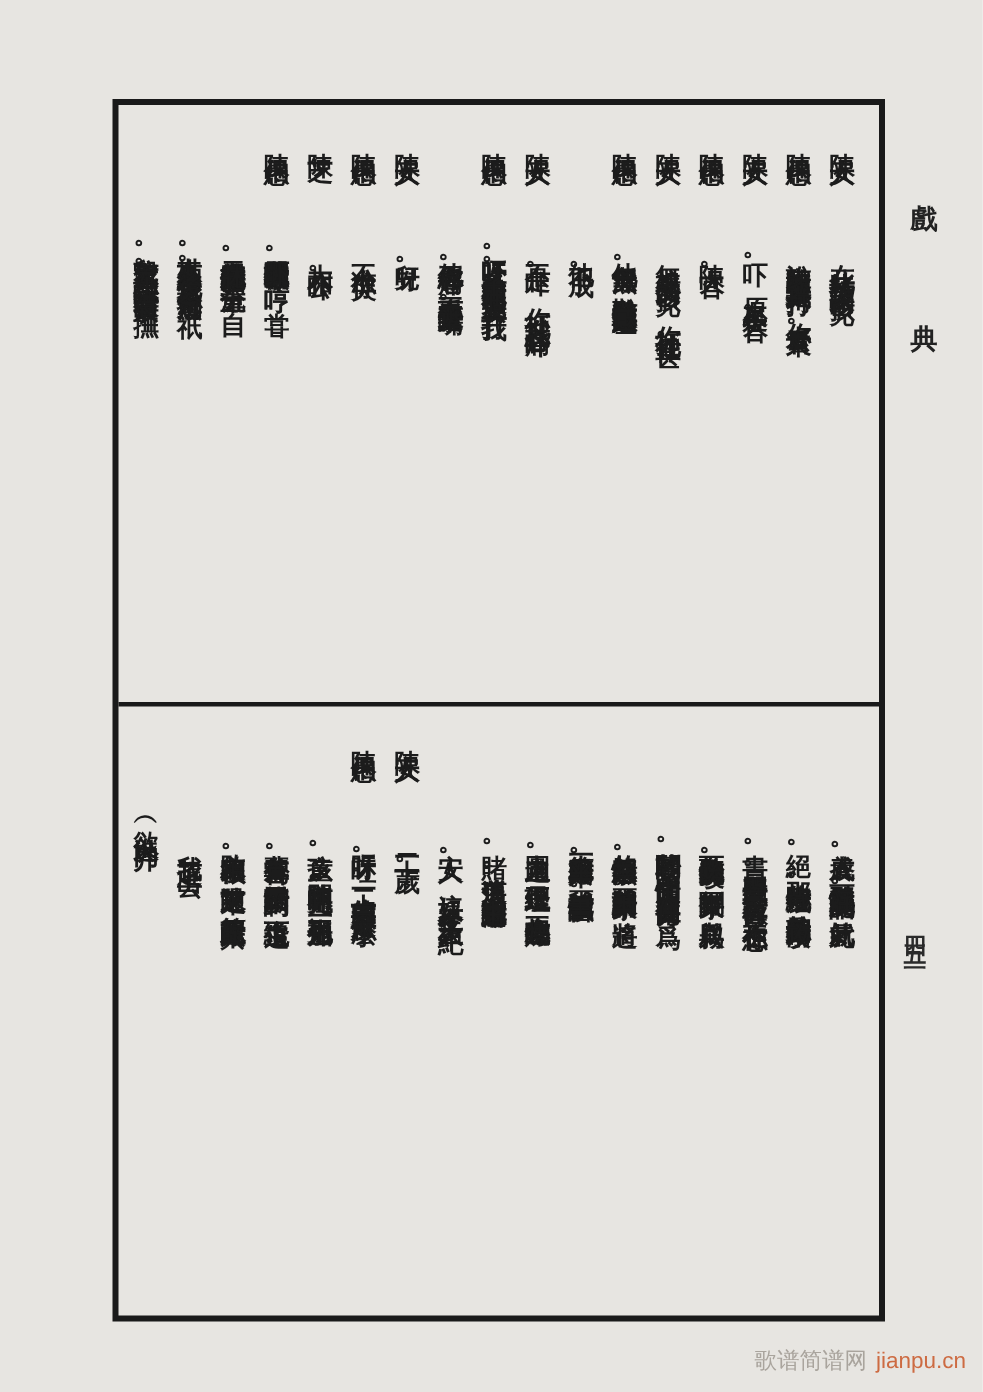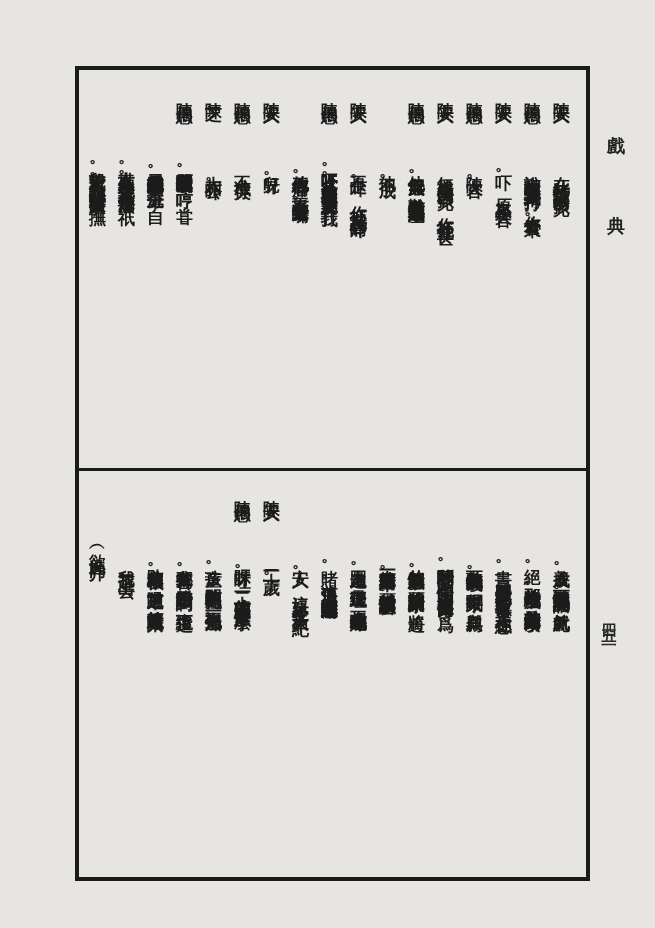--- a/index.html
+++ b/index.html
@@ -209,14 +209,17 @@
     <div class="col" style="left:114px">
         <span class="name"></span>
         <span class="txt" style="letter-spacing: 3px;">我趕了出去。</span>
       </div>
     <div class="col stage" style="left:85px">
         <span class="name"></span>
         <span class="txt" style="letter-spacing: 3px;">（欲進內介）</span>
       </div>
   </div>
 
+  <div class="watermark">
+    <span class="wm-name">歌谱简谱网</span><span class="wm-url">jianpu.cn</span>
+  </div>
 
 </div>
 
 </body></html>

